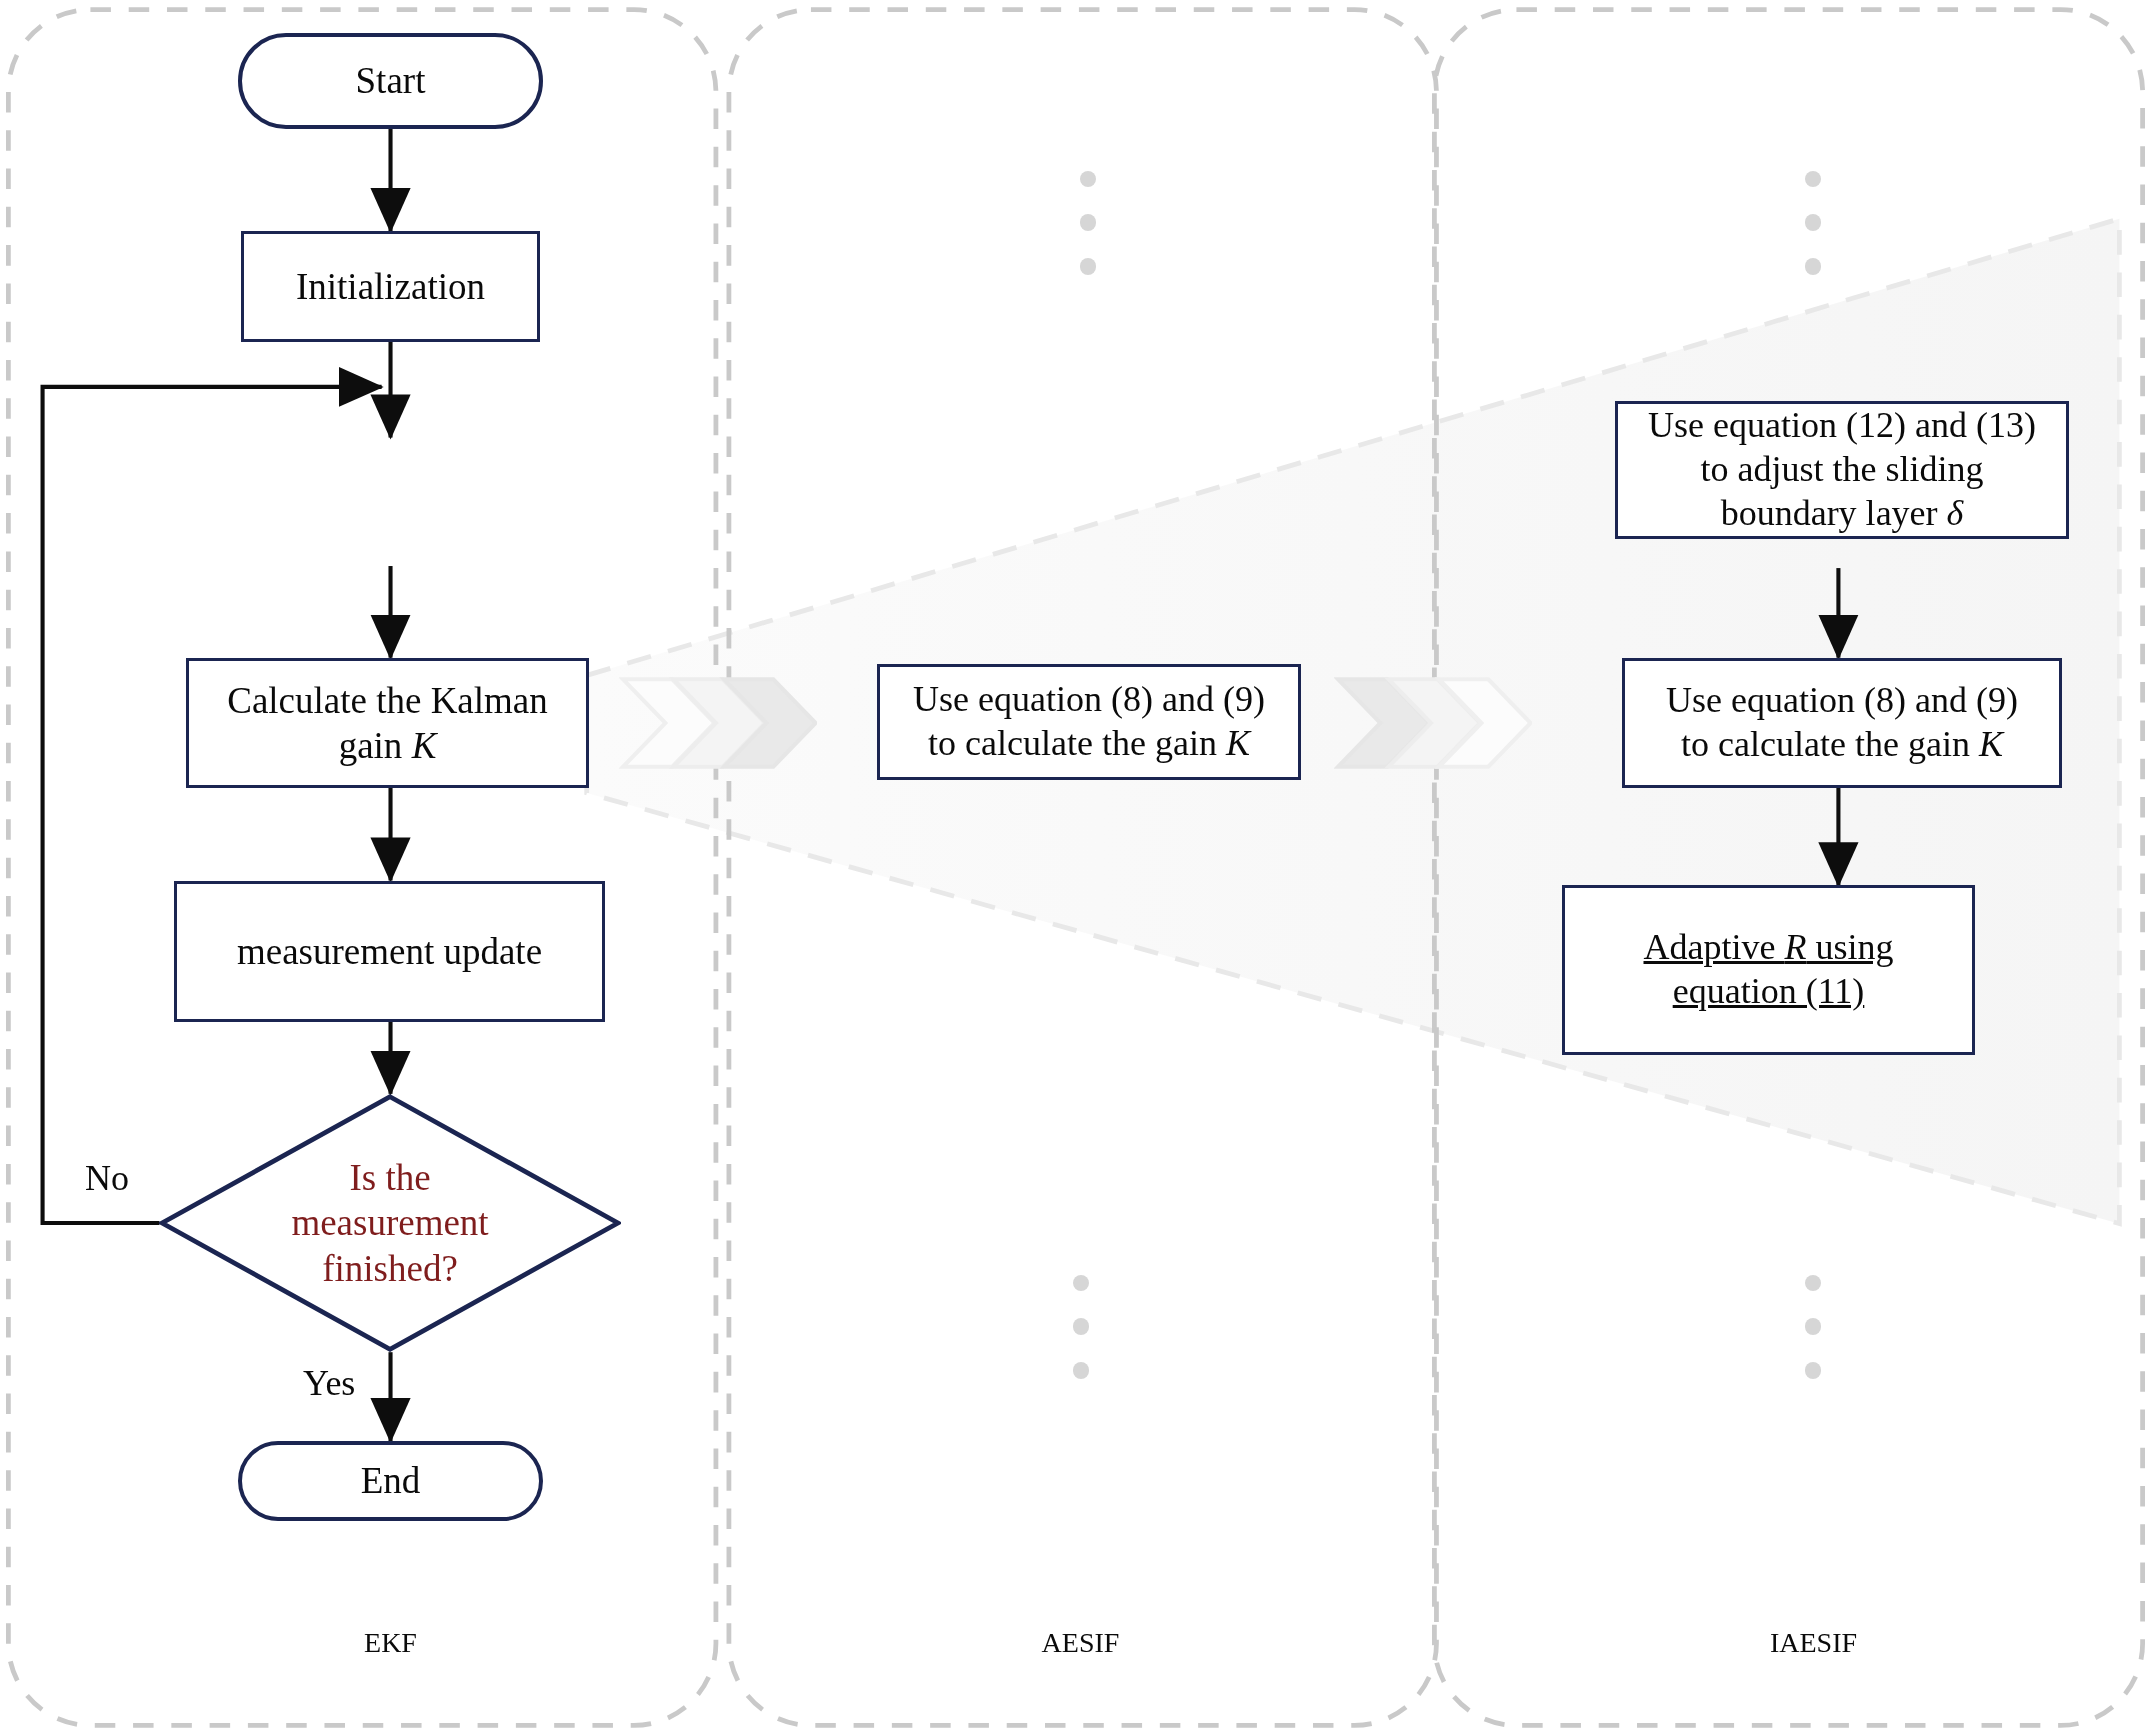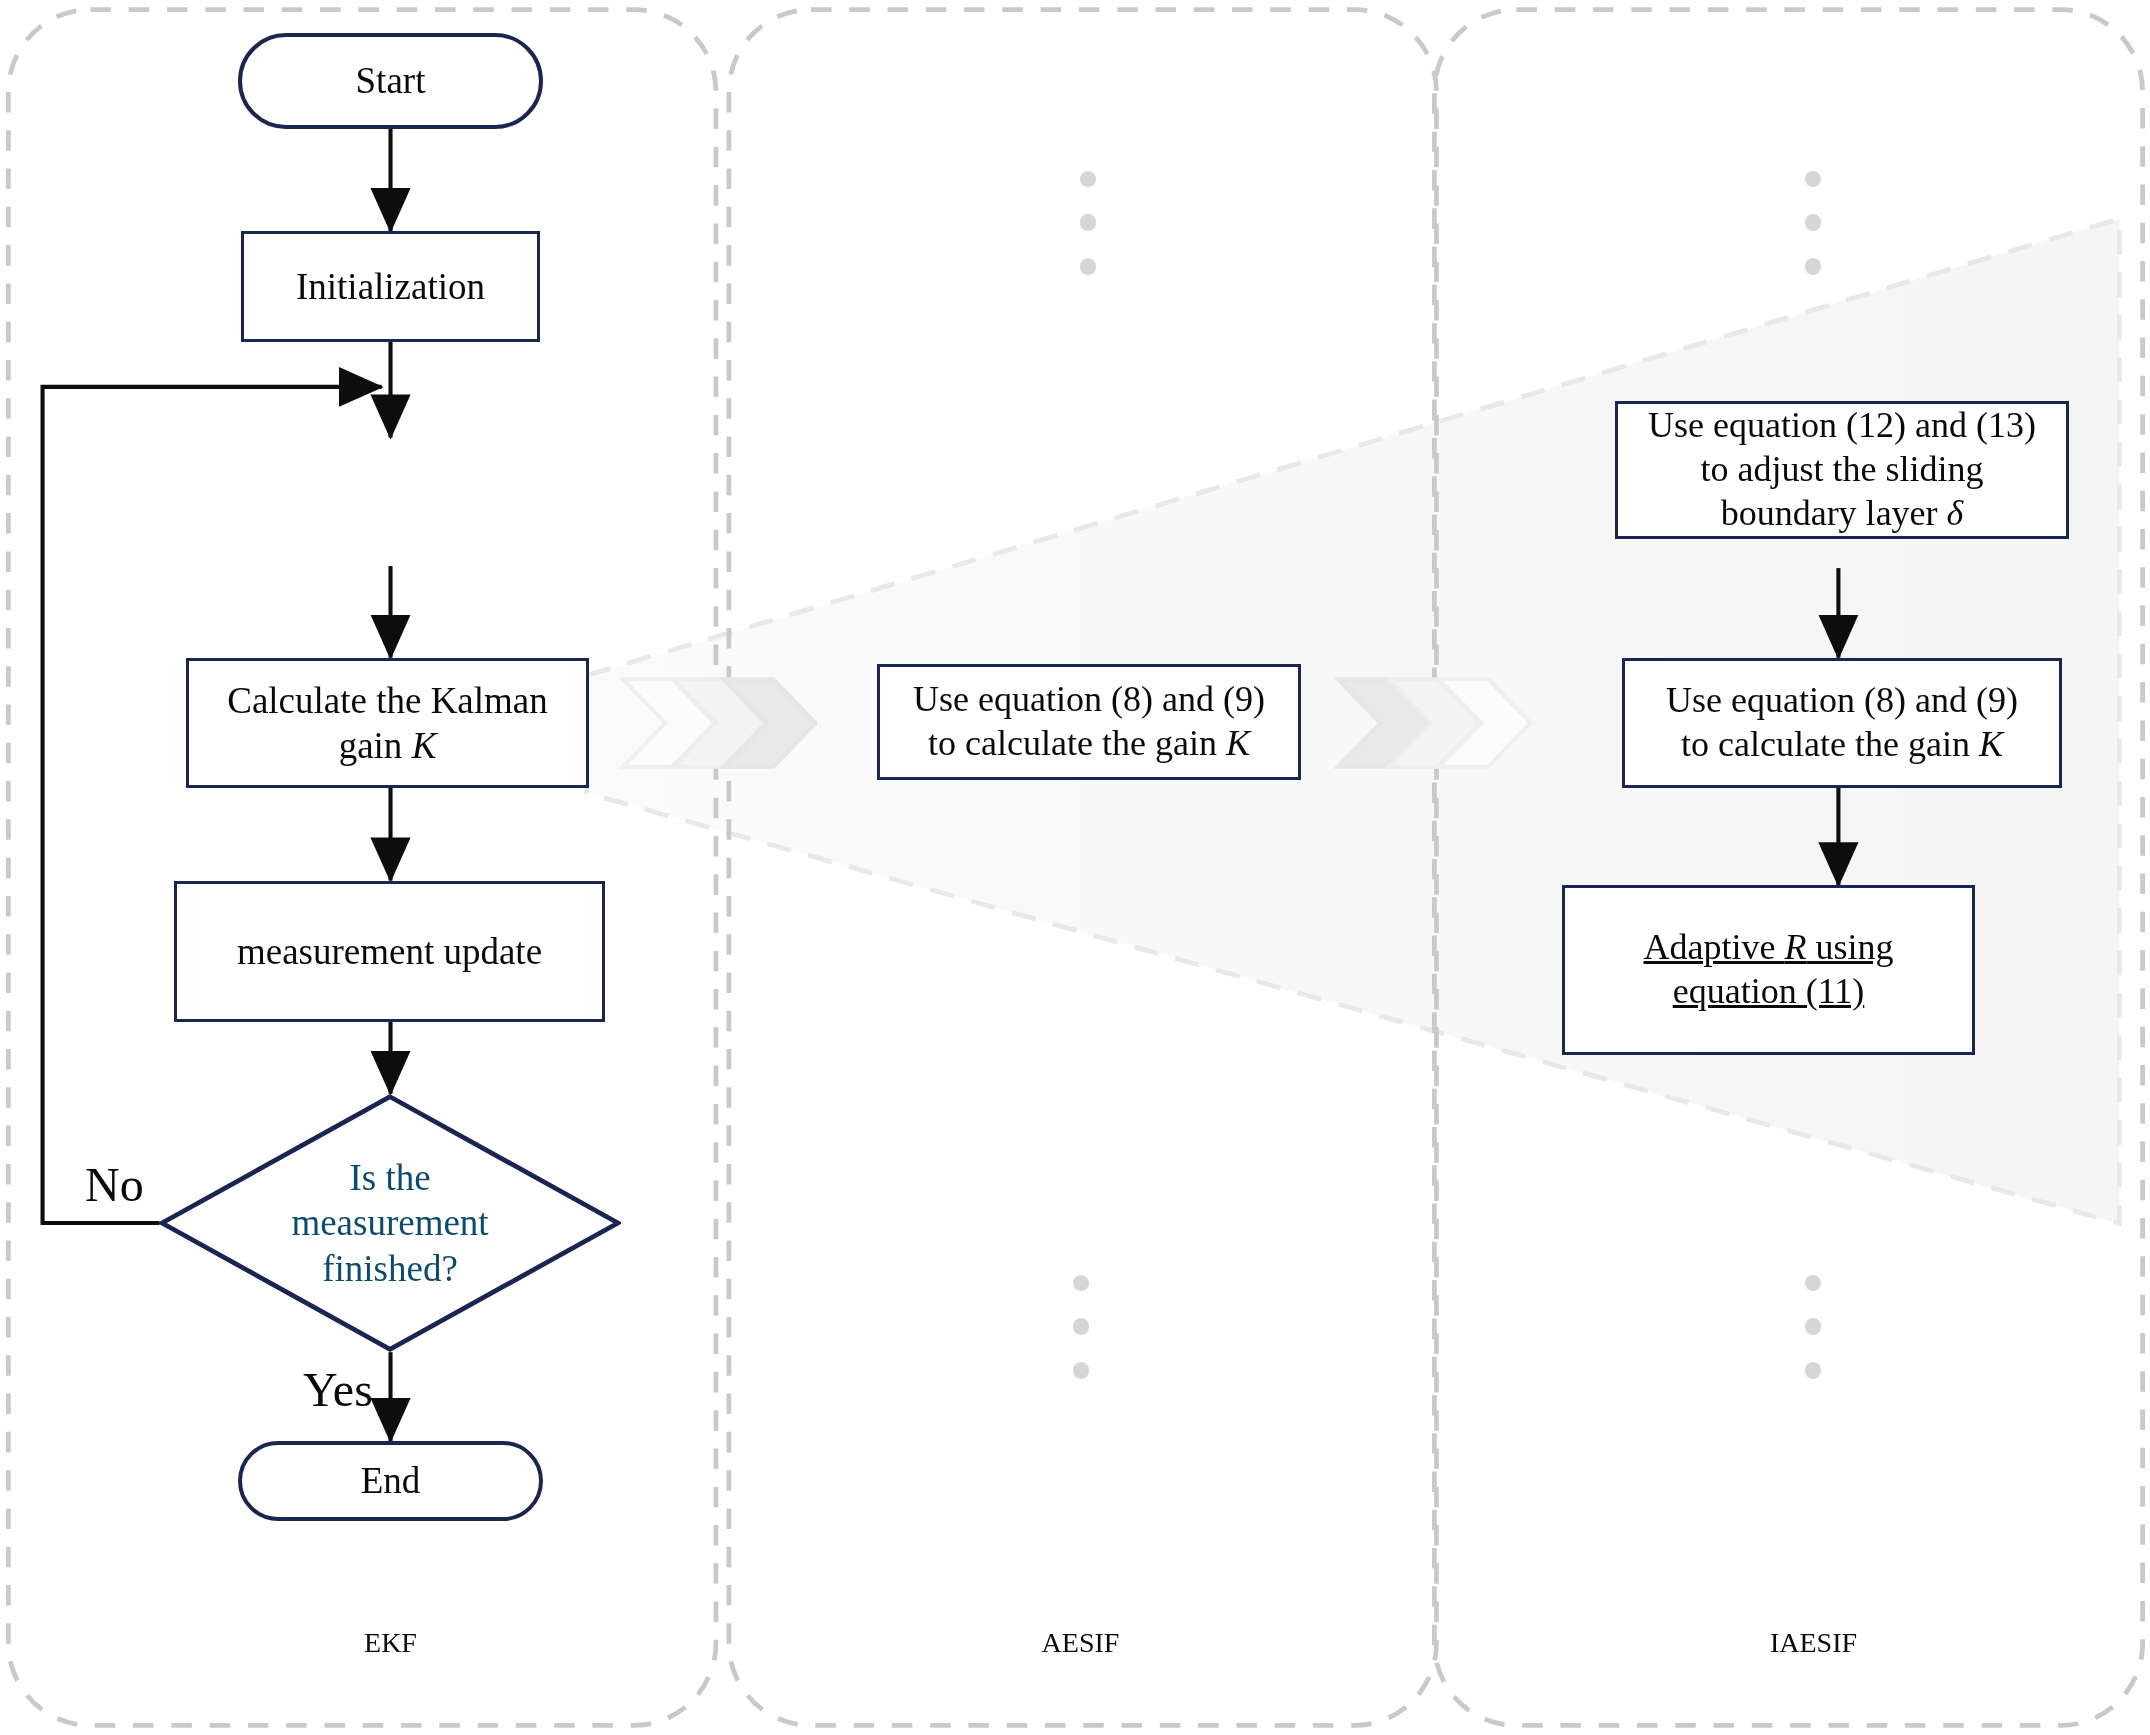--- a/index.html
+++ b/index.html
@@ -27,26 +27,26 @@
     padding:4.1px 9.6px;
     z-index:6;
   }
   .node.terminator{border-radius:683px;border-width:4.1px;}
   .node.small{font-size:36px;}
 
   .diamond-wrap{position:absolute;z-index:6;}
   .diamond-label{
     position:absolute;left:0;top:0;width:100%;height:100%;
     display:flex;align-items:center;justify-content:center;
-    text-align:center;font-size:37px;line-height:1.22;color:#0c4a6e;
+    text-align:center;font-size:37px;line-height:1.22;color:#7f1d1d;
   }
 
   .edge-label{
     position:absolute;z-index:7;
-    font-size:48px;color:#0a0a0a;
+    font-size:36px;color:#0a0a0a;
     white-space:nowrap;
   }
 
   .col-label{
     position:absolute;z-index:7;
     font-size:28px;color:#0a0a0a;
     white-space:nowrap;
     text-align:center;
   }
 

